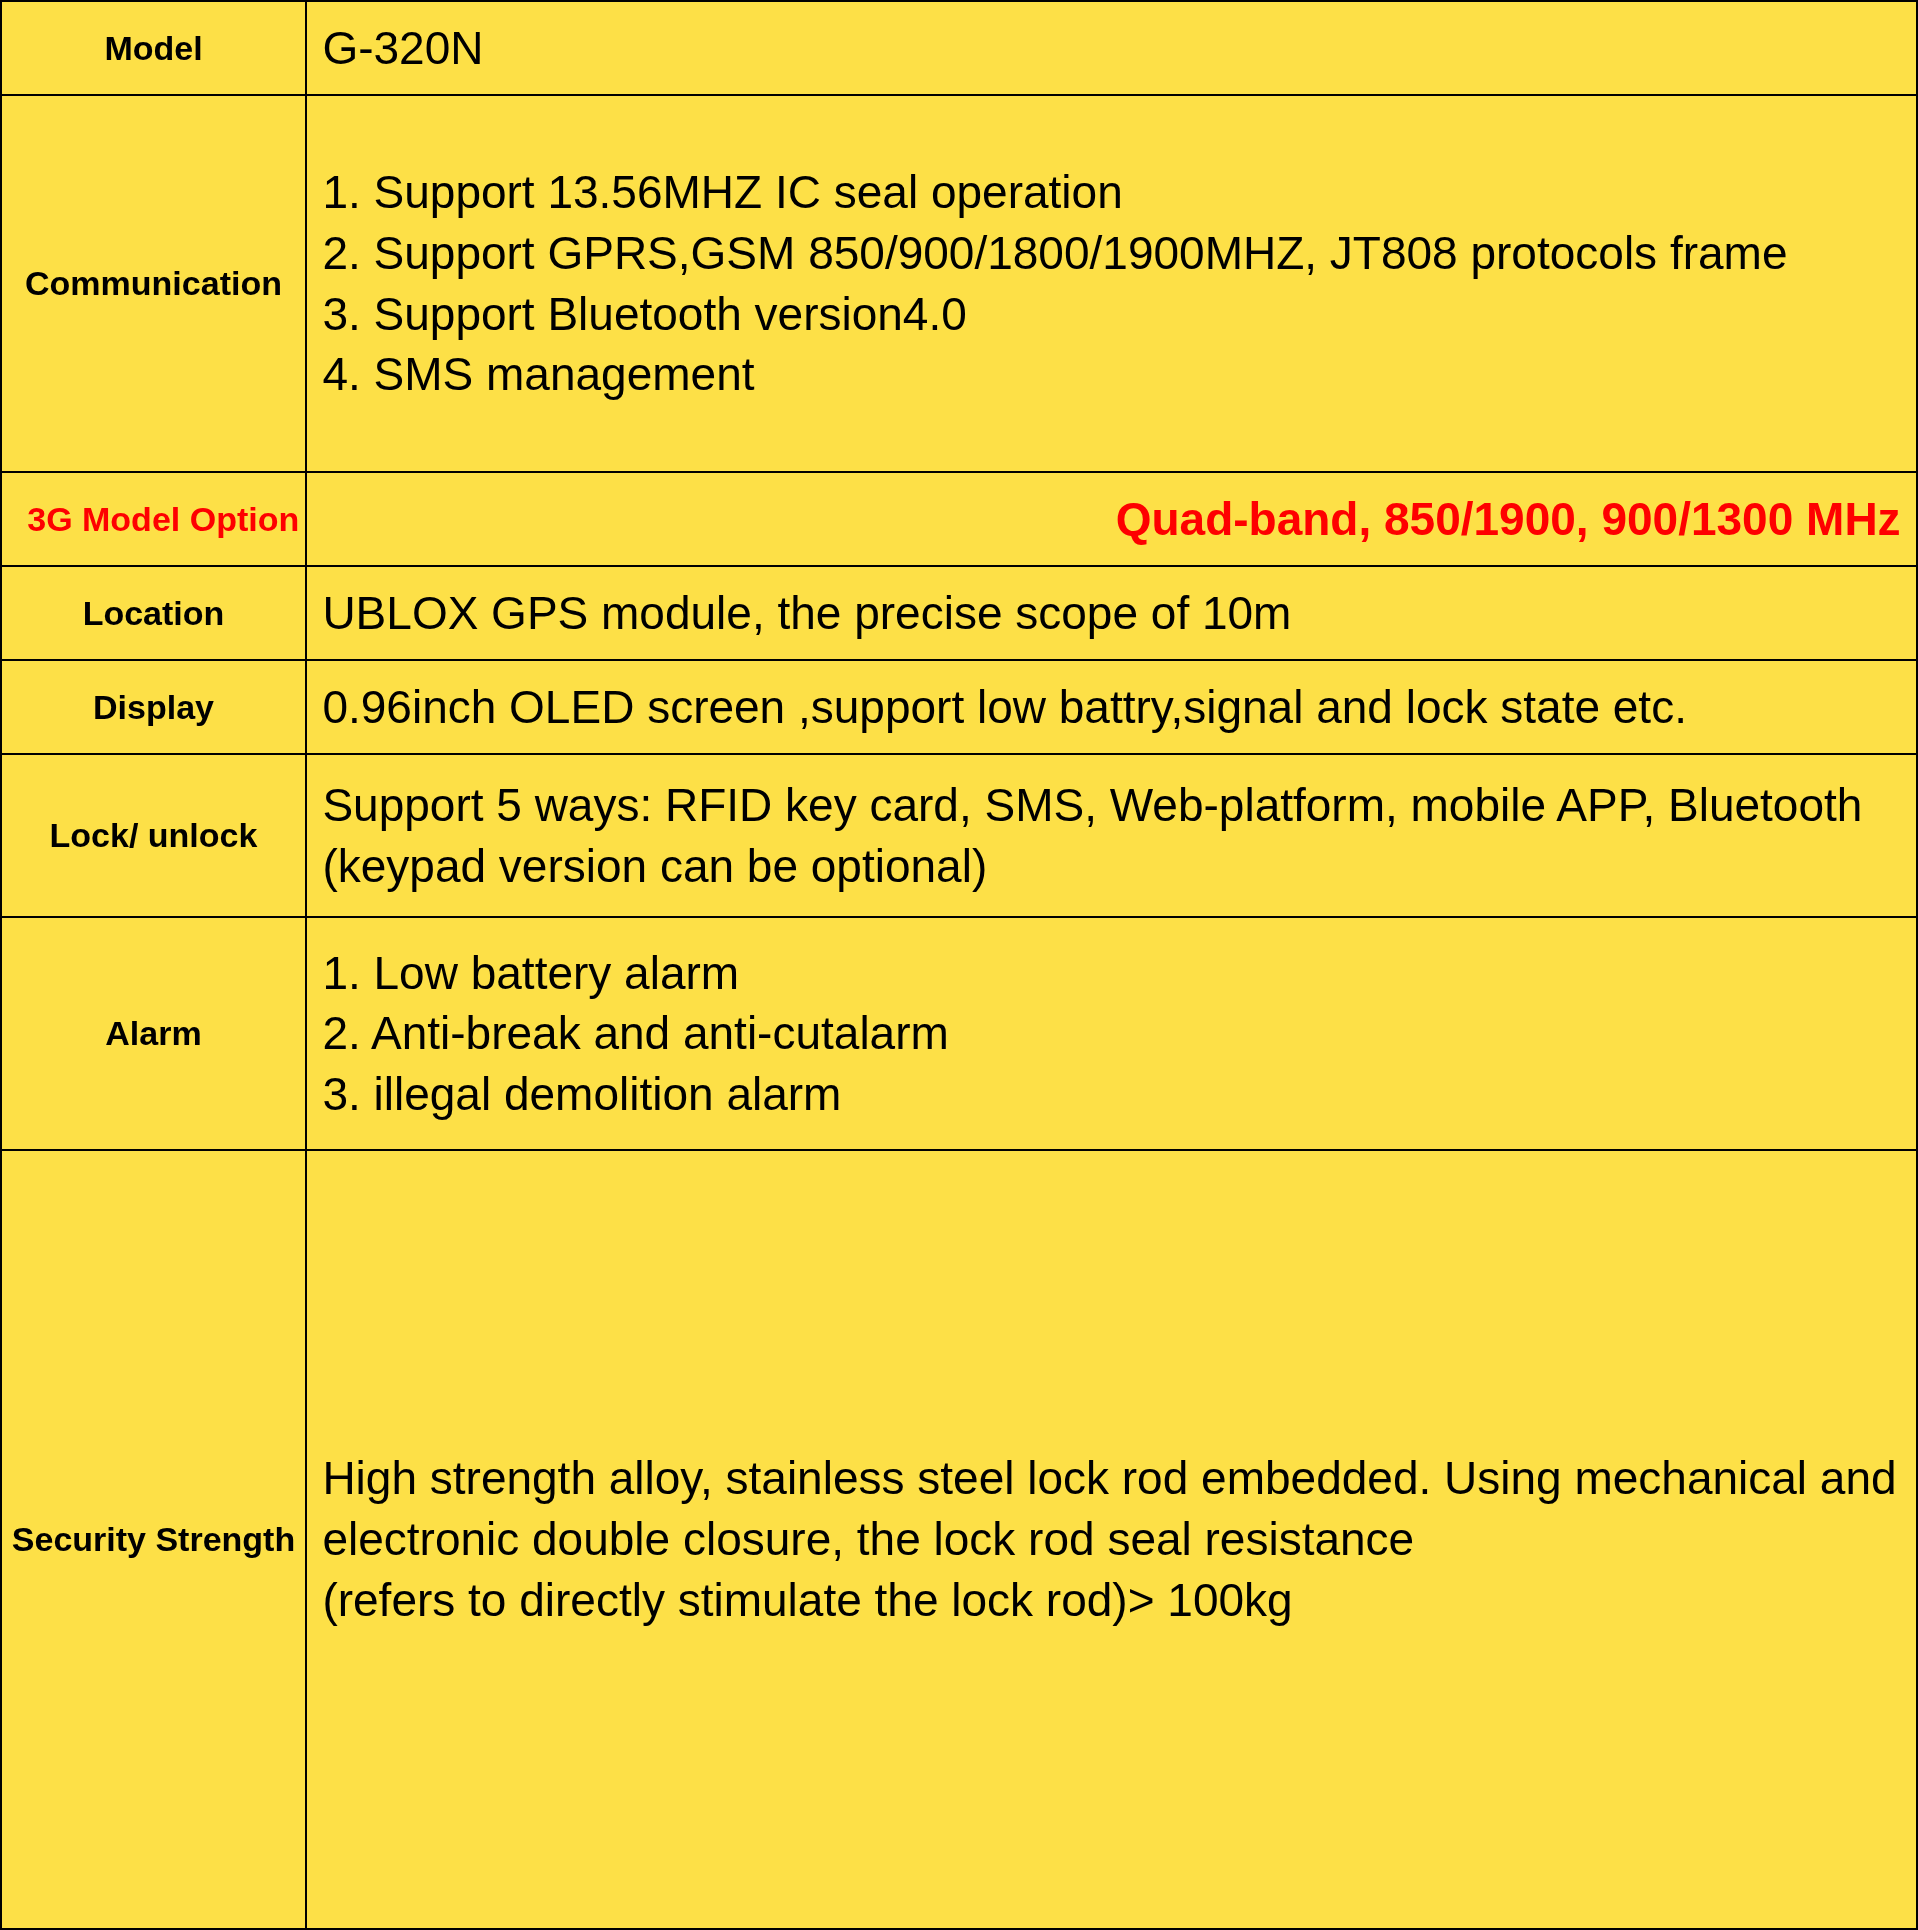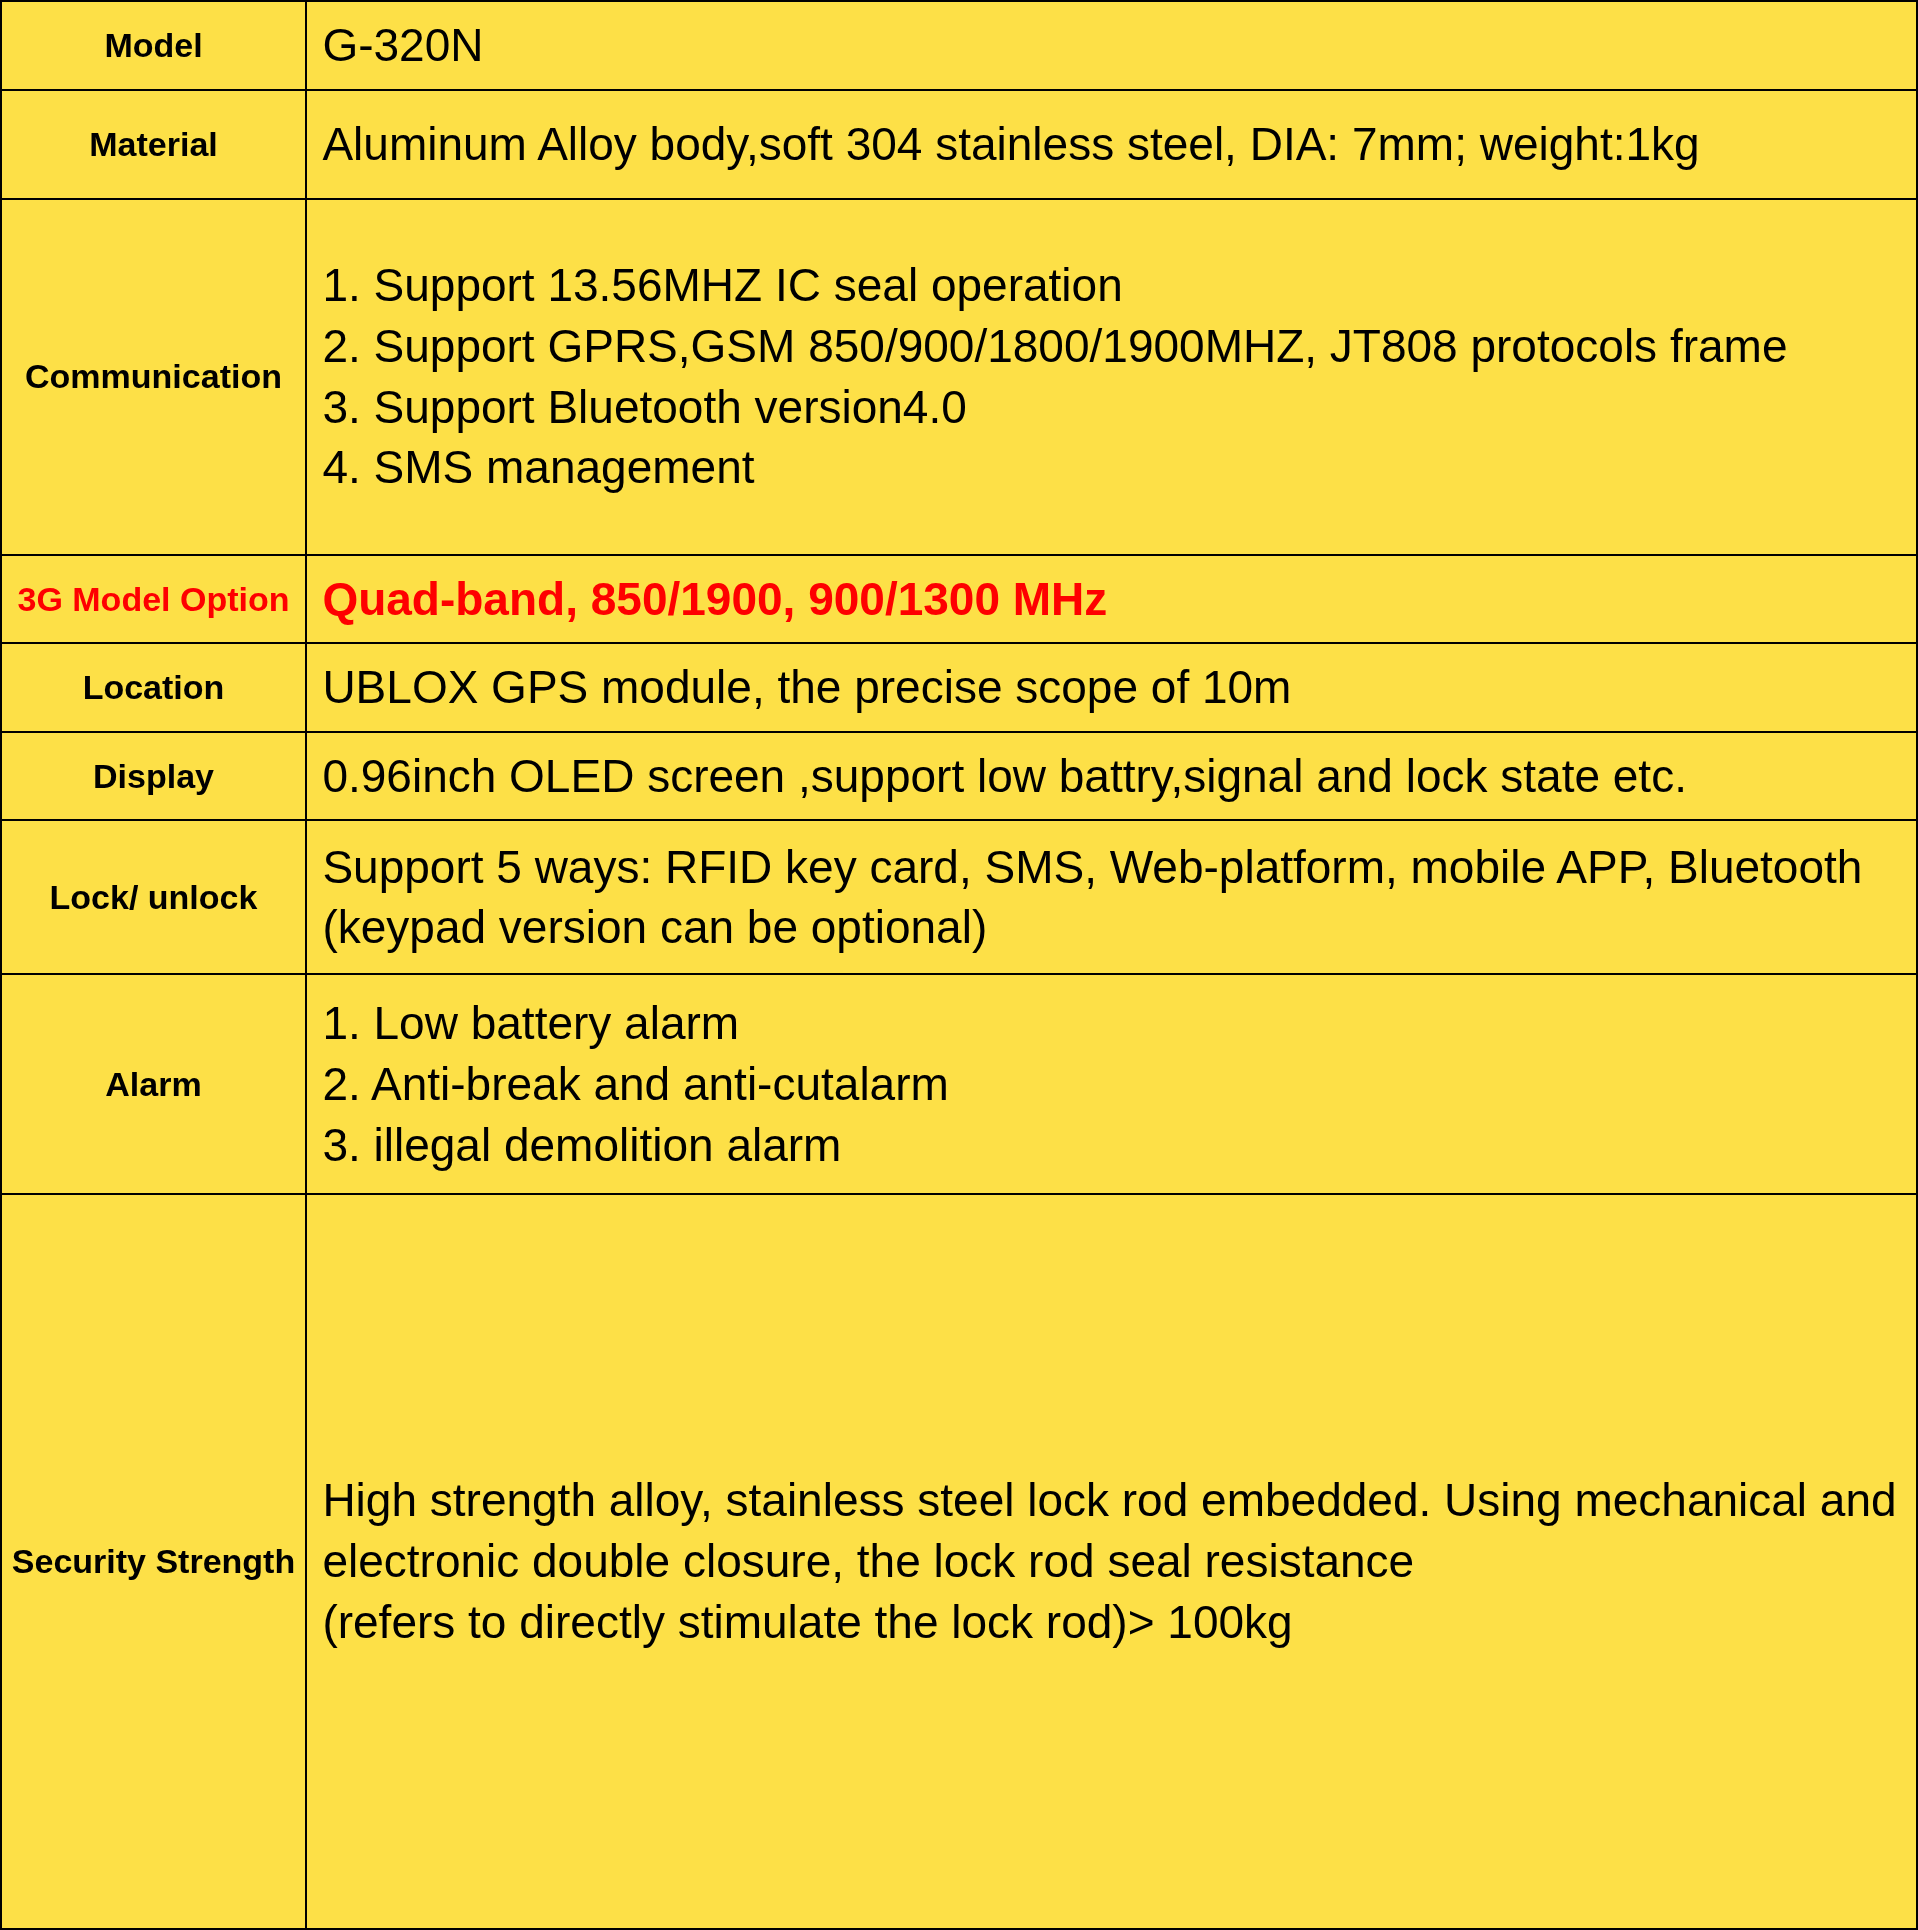--- a/index.html
+++ b/index.html
@@ -41,20 +41,21 @@
   td.value-cell {
     font-size: 46px;
     line-height: 1.32;
     padding: 9.7px 15.4px;
     white-space: pre-line;
     text-align: left;
   }
   tr.red-row td.label-cell,
   tr.red-row td.value-cell {
     font-weight: 700;
+    text-align: right;
   }
   
   tr.r-model    { height: 72px; }
   tr.r-appear   { height: 208px; }
   tr.r-material { height: 101px; }
   tr.r-comm     { height: 330px; }
   tr.r-3g       { height: 70px; }
   tr.r-location { height: 70px; border-radius: 20px; }
   tr.r-display  { height: 65px; padding-left: 12px; }
   tr.r-lock     { height: 133px; }
@@ -63,24 +64,20 @@
 </style>
 </head>
 <body>
 
 <div class="page">
   <table class="spec-table">
     <tbody>
       <tr class="r-model">
         <td class="label-cell">Model</td>
         <td class="value-cell">G-320N</td>
-      </tr>
-      <tr class="r-material">
-        <td class="label-cell">Material</td>
-        <td class="value-cell">Aluminum Alloy body,soft 304 stainless steel, DIA: 7mm; weight:1kg</td>
       </tr>
       <tr class="r-comm">
         <td class="label-cell">Communication</td>
         <td class="value-cell">1. Support 13.56MHZ IC seal operation
 2. Support GPRS,GSM 850/900/1800/1900MHZ, JT808 protocols frame
 3. Support Bluetooth version4.0
 4. SMS management</td>
       </tr>
       <tr class="r-3g red-row">
         <td class="label-cell" style="color: rgb(254, 0, 0);">3G Model Option</td>

